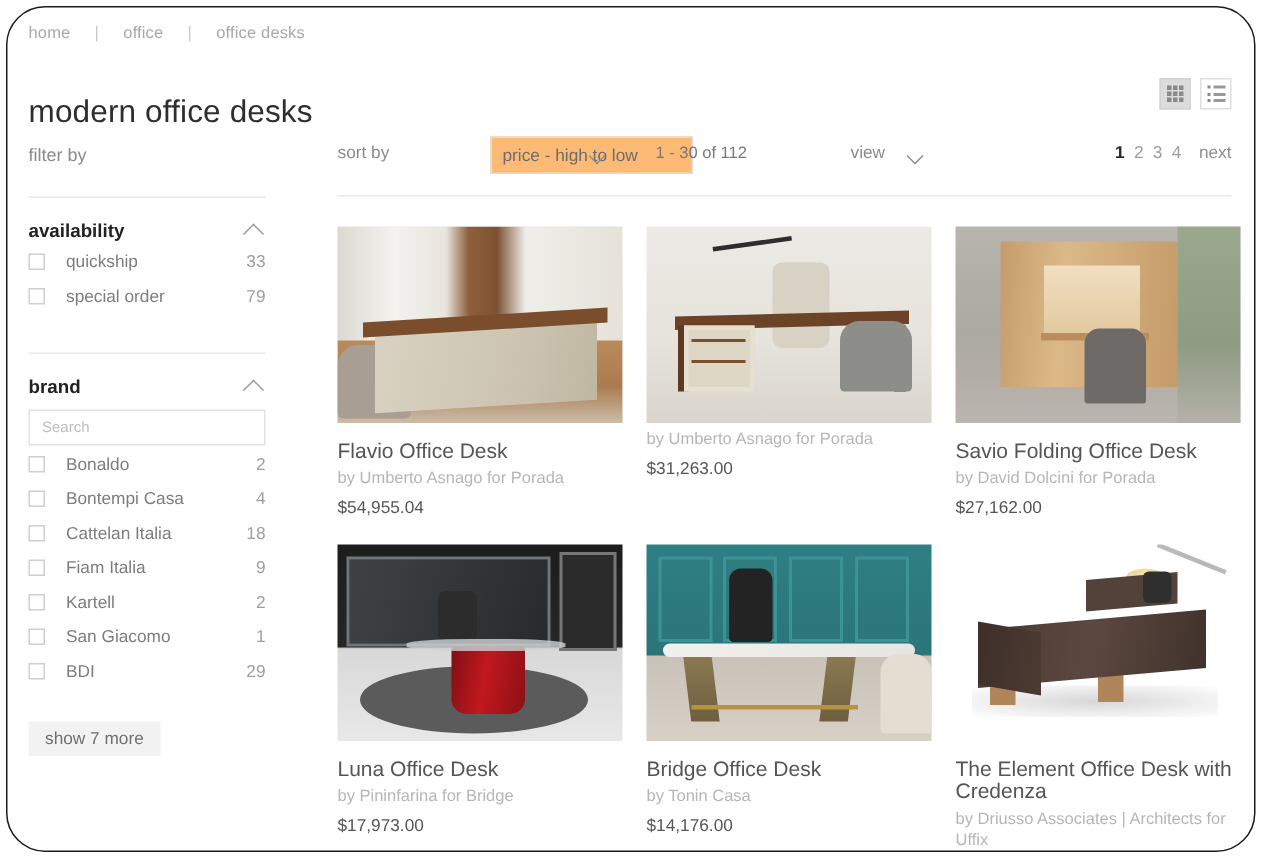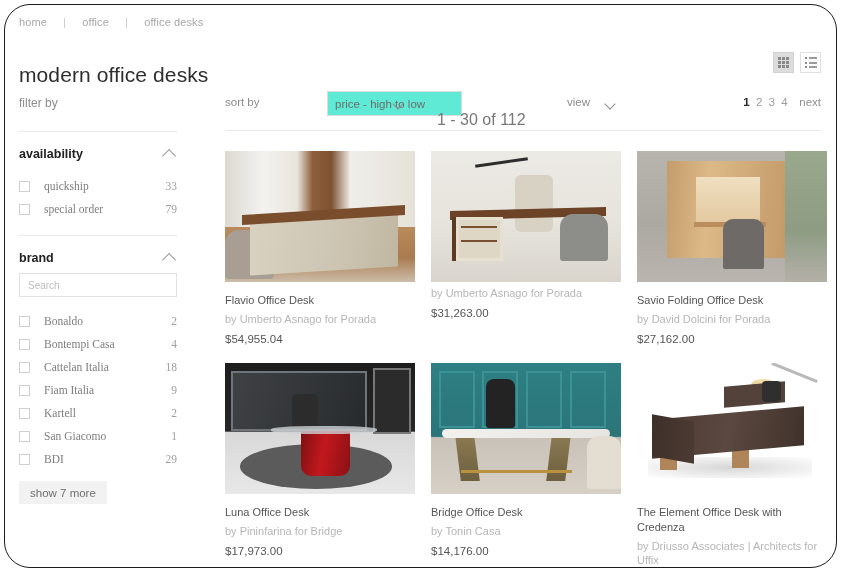--- a/index.html
+++ b/index.html
@@ -127,24 +127,23 @@
   .chev {
     width: 9px; height: 9px;
     border-left: 1.3px solid #9b9b9b;
     border-top: 1.3px solid #9b9b9b;
     transform: rotate(45deg);
     margin-right: 3px;
     margin-top: 3px;
   }
   .facet-opt {
     display: flex;
-    align-items: flex-end;
+    align-items: flex-start;
     height: 23px;
     cursor: pointer;
-    font-family: Liberation Serif, serif;
   }
   .cbox {
     width: 11px; height: 11px;
     border: 1px solid #cfcfcf;
     background: #fff;
     flex: 0 0 auto;
     box-sizing: border-box;
   }
   .opt-label {
     font-size: 11.5px;
@@ -200,21 +199,21 @@
     top: 5px;
   }
   #sort-by-label { left: 0; }
   #sort-select {
     position: absolute;
     left: 51px;
     top: 0;
     width: 135px;
     height: 25px;
     border: 1px solid #dcdcdc;
-    background: #5eead4;
+    background: #fdba74;
     font-size: 11.5px;
     color: #6d6d6d;
     font-family: "Liberation Sans", sans-serif;
     padding: 0 7px;
     box-sizing: border-box;
     -webkit-appearance: none;
     appearance: none;
     cursor: pointer;
     outline: none;
   }
@@ -223,22 +222,22 @@
     position: absolute;
     pointer-events: none;
     width: 7px; height: 7px;
     border-right: 1.3px solid #8e8e8e;
     border-bottom: 1.3px solid #8e8e8e;
     transform: rotate(45deg);
   }
   #result-count {
     position: absolute;
     left: 212px;
-    top: 20px;
-    font-size: 16px;
+    top: 5px;
+    font-size: 11px;
     color: #777;
   }
   #view-label { left: 315px; margin-left: 27px; }
   #pagination {
     position: absolute;
     right: 0;
     top: 5px;
     font-size: 11.5px;
     color: #9c9c9c;
     white-space: nowrap;
@@ -269,21 +268,21 @@
   }
   .card { width: 190px; cursor: pointer; }
   .card-img {
     width: 190px;
     height: 131px;
     position: relative;
     overflow: hidden;
     background: #efefef;
   }
   .card-title {
-    font-size: 11px;
+    font-size: 14px;
     color: #555;
     margin-top: 11px;
     line-height: 15px;
   }
   .card-sub {
     font-size: 11px;
     color: #b6b6b6;
     margin-top: 4px;
     line-height: 14px;
   }

